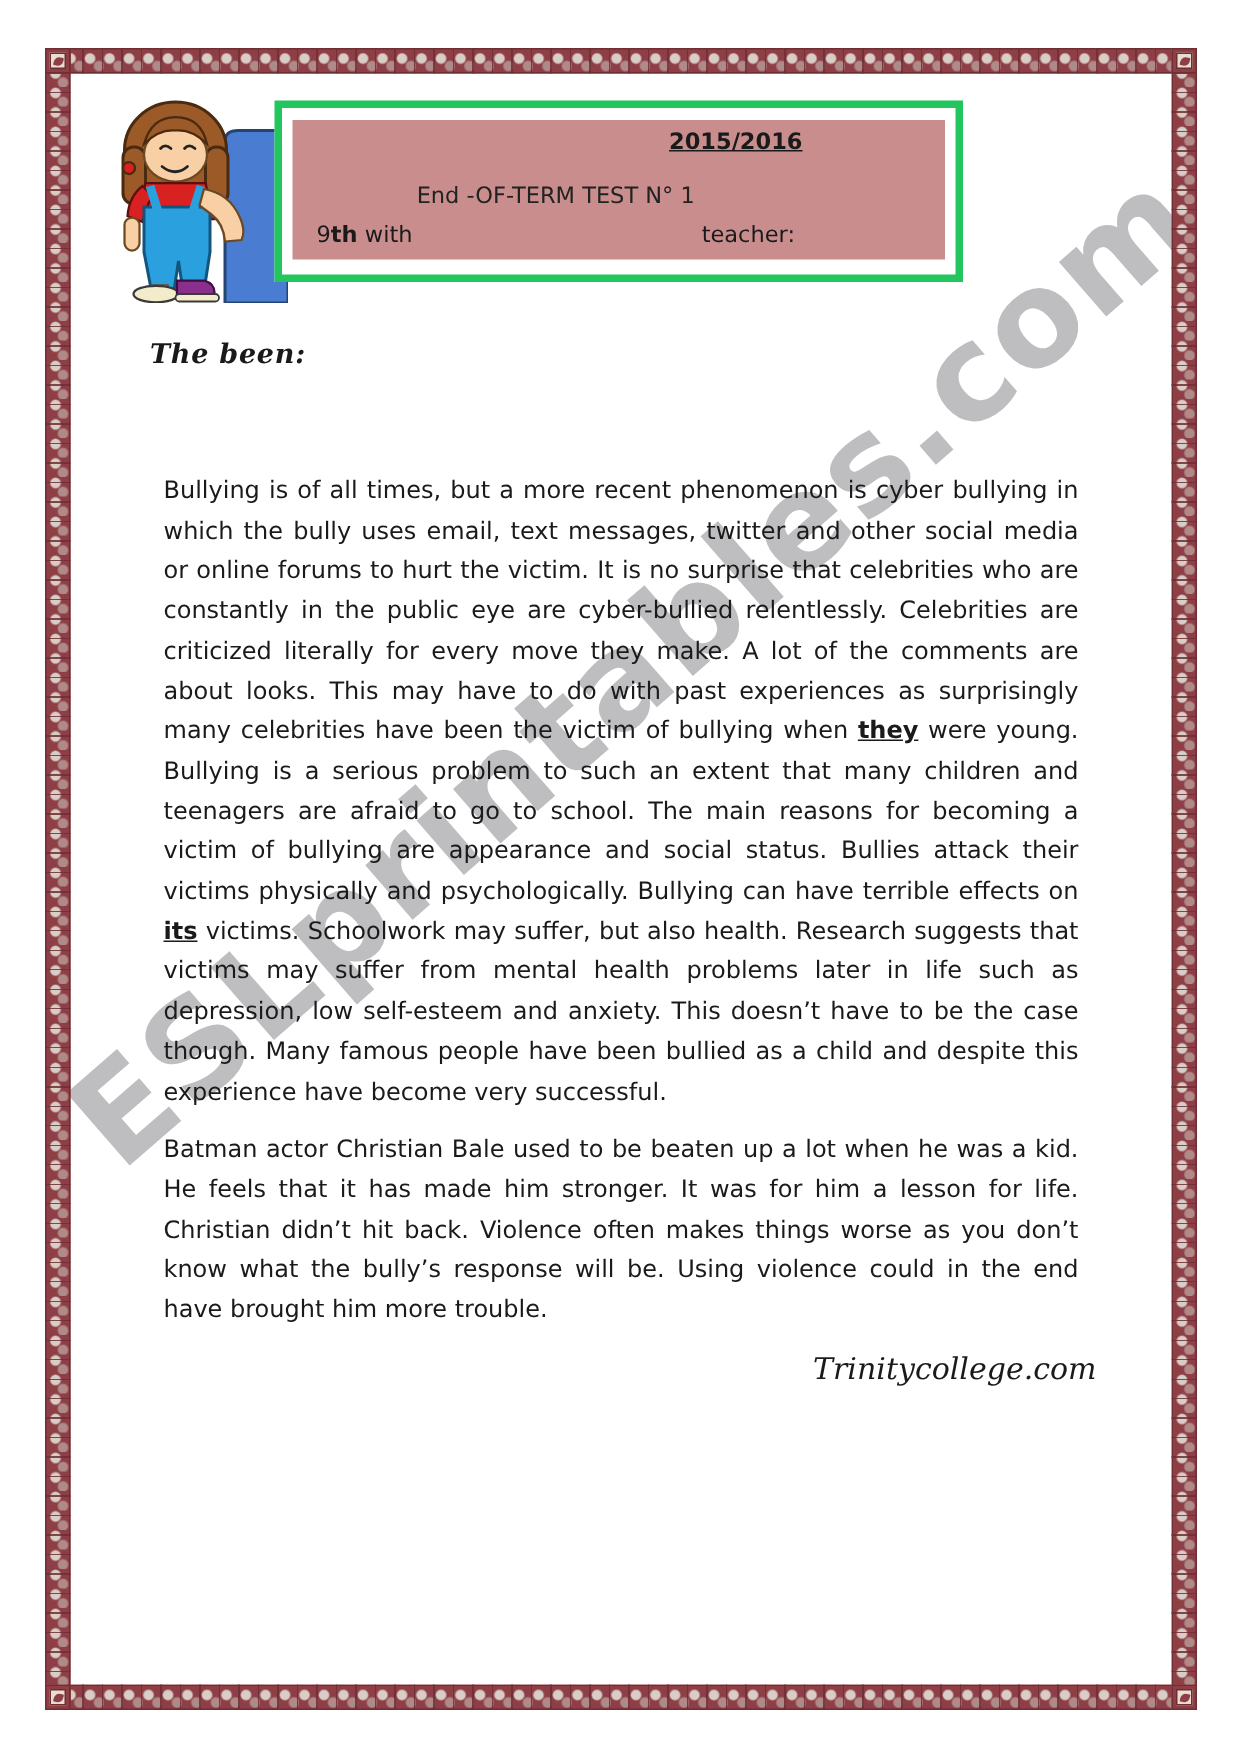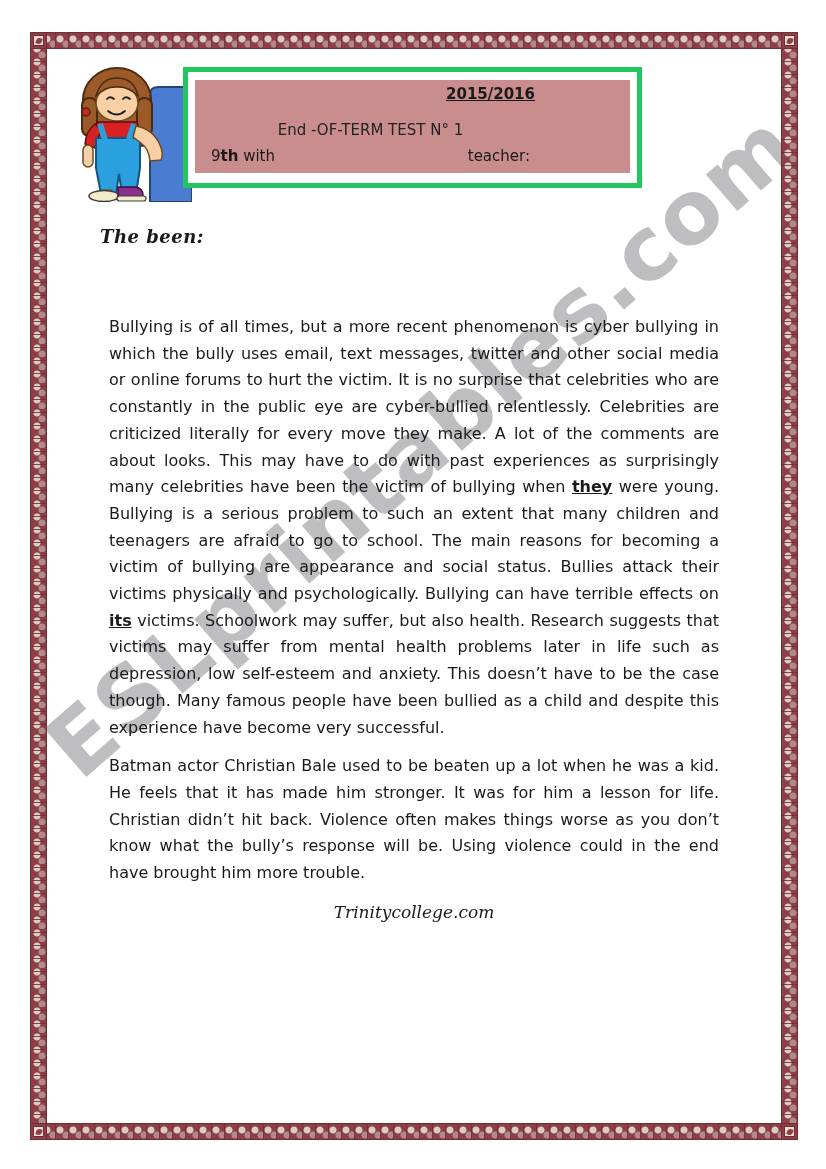--- a/index.html
+++ b/index.html
@@ -105,23 +105,23 @@
     text-align: center; font-weight: bold; font-size: 18px;
   }
   .doc-body {
     position: absolute; left: 97px; top: 302px; width: 634px; z-index: 2;
     font-size: 16px; line-height: 26.7px;
     text-align: justify;
   }
   .doc-body p { margin: 12px; }
   .bold-underline { font-weight: bold; text-decoration: underline; }
   .doc-source {
-    text-align: center; font-style: italic;
+    text-align: right; font-style: italic;
     font-family: "DejaVu Serif", serif;
-    font-size: 17px; margin-top: 1px;
+    font-size: 20px; margin-top: 1px;
   }
 </style>
 </head>
 <body>
 
 <div class="page">
 
   <div class="frame-strip frame-h frame-top"></div>
   <div class="frame-strip frame-h frame-bottom"></div>
   <div class="frame-strip frame-v frame-left"></div>

